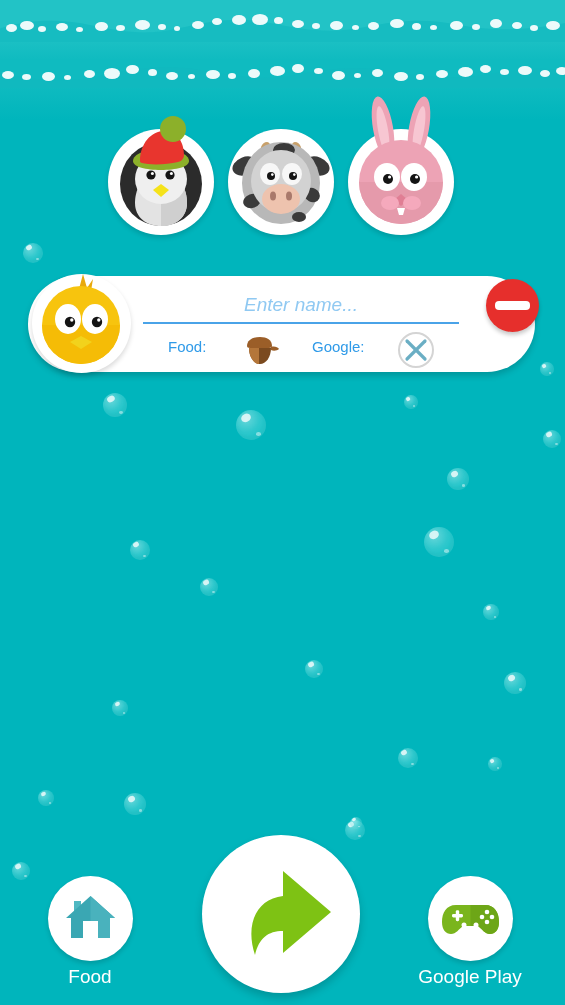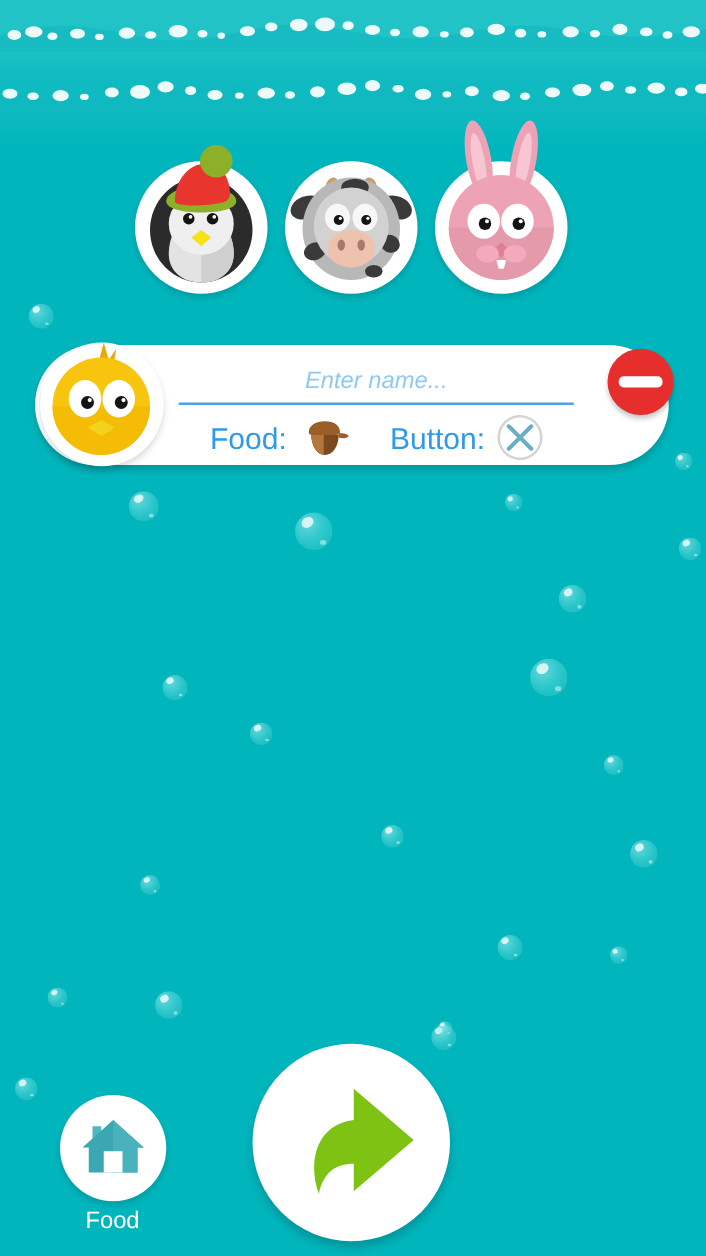--- a/index.html
+++ b/index.html
@@ -142,21 +142,21 @@
     padding: 0;
   }
   #name-field::placeholder {
     color: #90c9f2;
     font-style: italic;
     opacity: 1;
   }
 
   .row-label {
     position: absolute;
-    font-size: 24px;
+    font-size: 15px;
     color: #2f9ae8;
     font-family: "Liberation Sans", sans-serif;
     white-space: nowrap;
   }
   #food-label { left: 168px; top: 338px; }
   #button-label { left: 312px; top: 338px; }
 
   #food-icon {
     position: absolute;
     left: 243px; top: 334px;
@@ -457,21 +457,21 @@
 
   <div id="food-icon">
     <svg width="38" height="32" viewBox="0 0 38 32">
       <path d="M4 12 C4 6 10 3 17 3 C24 3 29 6 29 12 C29 13 28 14 26 14 L7 14 C5 14 4 13 4 12 Z" fill="#9b5e28"></path>
       <path d="M6 14 C6 23 11 30 17 30 C23 30 28 23 28 14 Z" fill="#7b4a1f"></path>
       <path d="M6 14 C6 23 11 30 16 30 L16 14 Z" fill="#b4763a"></path>
       <path d="M28 13 C31 12 35 13 36 15 C34 17 30 17 28 16 Z" fill="#9b5e28"></path>
     </svg>
   </div>
 
-  <div class="row-label" id="button-label">Button:</div>
+  <div class="row-label" id="button-label">Google:</div>
 
   <div id="button-icon">
     <svg width="40" height="40" viewBox="0 0 40 40">
       <circle cx="20" cy="20" r="17" fill="none" stroke="#d4d4d4" stroke-width="2"></circle>
       <line x1="11" y1="11" x2="29" y2="29" stroke="#6aaec4" stroke-width="3.2" stroke-linecap="round"></line>
       <line x1="29" y1="11" x2="11" y2="29" stroke="#6aaec4" stroke-width="3.2" stroke-linecap="round"></line>
     </svg>
   </div>
 
   <div id="remove-button">
@@ -491,16 +491,33 @@
       </div>
       <div class="nav-label">Food</div>
     </div>
 
     <div id="next-button">
       <svg width="106" height="106" viewBox="0 0 106 106">
         <path d="M55 8 L103 49 L55 90 L55 68 C40 68 31 75 27 92 C17 62 28 36 55 33 Z" fill="#7ec214"></path>
       </svg>
     </div>
 
+    <div class="nav-item" id="play-item">
+      <div class="nav-circle">
+        <svg width="85" height="85" viewBox="0 0 85 85">
+          <path d="M28 29 L57 29 C67 29 71 37 71 46 C71 54 67 58 62 58 C57 58 54 53 50 50 L35 50 C31 53 28 58 23 58 C18 58 14 54 14 46 C14 37 18 29 28 29 Z" fill="#7ab51d"></path>
+          <path d="M42.5 29 L57 29 C67 29 71 37 71 46 C71 54 67 58 62 58 C57 58 54 53 50 50 L42.5 50 Z" fill="#6da617"></path>
+          <rect x="24" y="38" width="11" height="3.4" rx="1.4" fill="#ffffff"></rect>
+          <rect x="27.8" y="34.2" width="3.4" height="11" rx="1.4" fill="#ffffff"></rect>
+          <circle cx="59" cy="36" r="2.3" fill="#ffffff"></circle>
+          <circle cx="64" cy="41" r="2.3" fill="#ffffff"></circle>
+          <circle cx="54" cy="41" r="2.3" fill="#ffffff"></circle>
+          <circle cx="59" cy="46" r="2.3" fill="#ffffff"></circle>
+          <circle cx="36" cy="49" r="2.5" fill="#ffffff"></circle>
+          <circle cx="48" cy="49" r="2.5" fill="#ffffff"></circle>
+        </svg>
+      </div>
+      <div class="nav-label">Google Play</div>
+    </div>
 
   </div>
 
 </div>
 
 </body></html>

